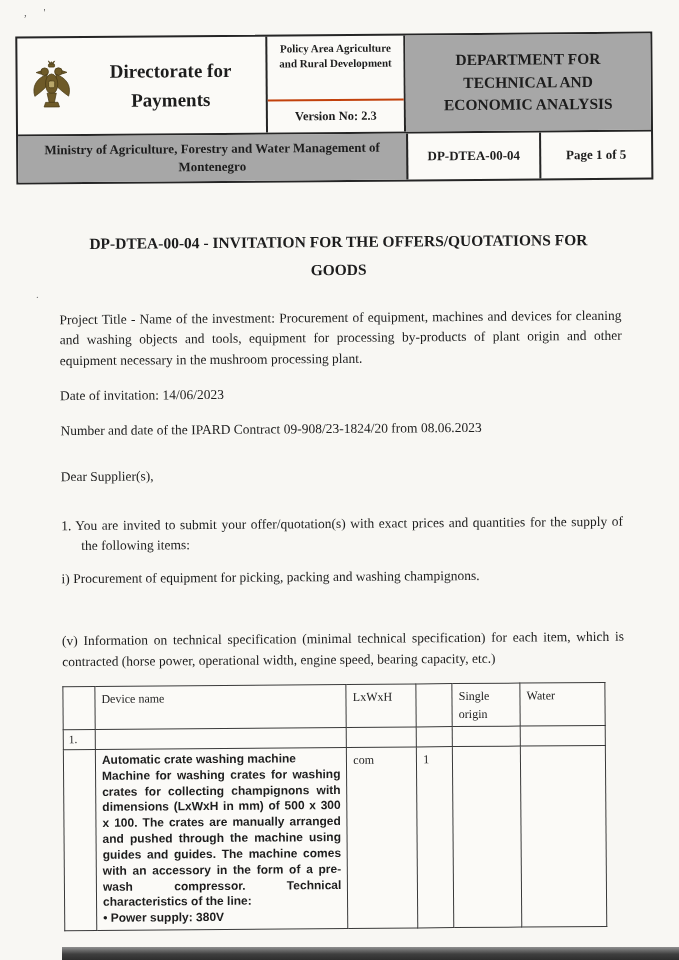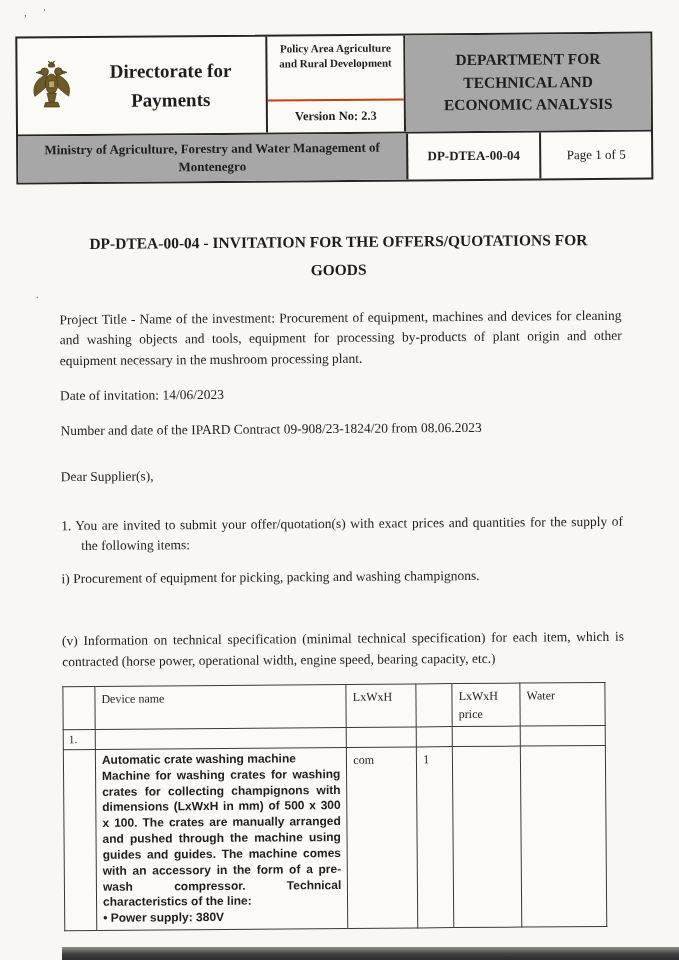--- a/index.html
+++ b/index.html
@@ -67,21 +67,21 @@
     font-weight:bold; font-size:13px; line-height:1.35;
     display:flex; align-items:center; justify-content:center;
     text-align:center; padding:3px 14px;
   }
   .cell-doccode {
     flex:0 0 133px; border-right:2px solid #252525;
     font-weight:bold; font-size:13px;
     display:flex; align-items:center; justify-content:center;
   }
   .cell-pageinfo {
-    flex:1; font-weight:normal; font-size:13px;
+    flex:1; font-weight:bold; font-size:13px;
     display:flex; align-items:center; justify-content:center;border-radius:13px;
   }
 
   
   .doc-title {
     position:absolute; top:228px; left:70px; right:70px;
     text-align:center; font-weight:bold; font-size:15.5px; line-height:1.8;
   }
   .body-text {
     position:absolute; top:308px; left:60px; width:562px;
@@ -191,21 +191,21 @@
           <col style="width:36px">
           <col style="width:68px">
           <col style="width:85px">
         </colgroup>
         <tbody>
           <tr class="thead">
             <td></td>
             <td>Device name</td>
             <td>LxWxH</td>
             <td></td>
-            <td>LxWxH price</td>
+            <td>Single origin</td>
             <td>Water</td>
           </tr>
           <tr class="num-row">
             <td>1.</td>
             <td></td>
             <td></td>
             <td></td>
             <td></td>
             <td></td>
           </tr>

